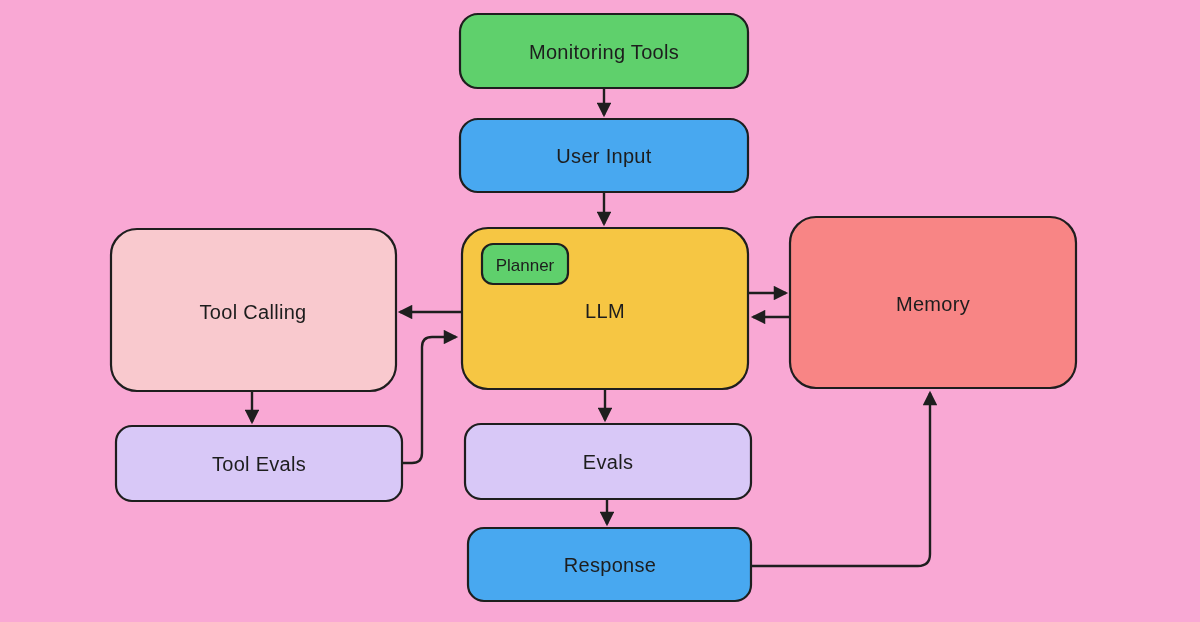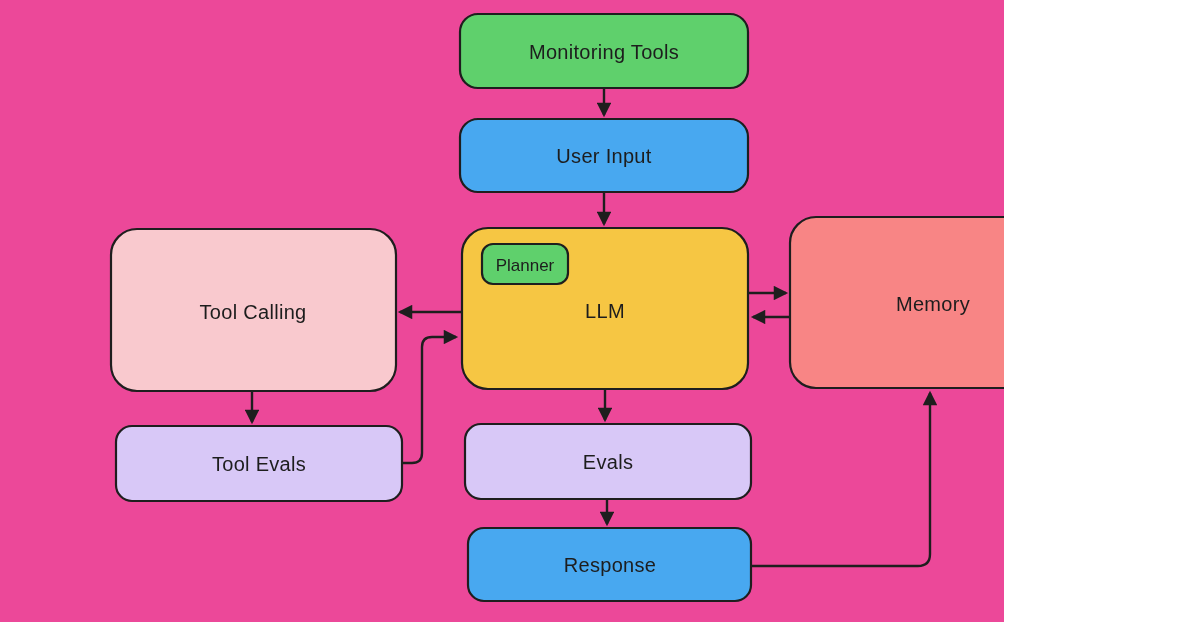--- a/index.html
+++ b/index.html
@@ -2,23 +2,23 @@
 <html><head>
 <meta charset="utf-8">
 <style>
   html, body {
     margin: 0;
     padding: 0;
     background: #ffffff;
   }
   .canvas {
     position: relative;
-    width: 1004px;
+    width: 1200px;
     height: 622px;
-    background: #ec4899;
+    background: #f9a8d4;
     overflow: hidden;
   }
   svg.diagram {
     position: absolute;
     left: 0;
     top: 0;
     width: 1200px;
     height: 622px;
   }
   .node-rect {

